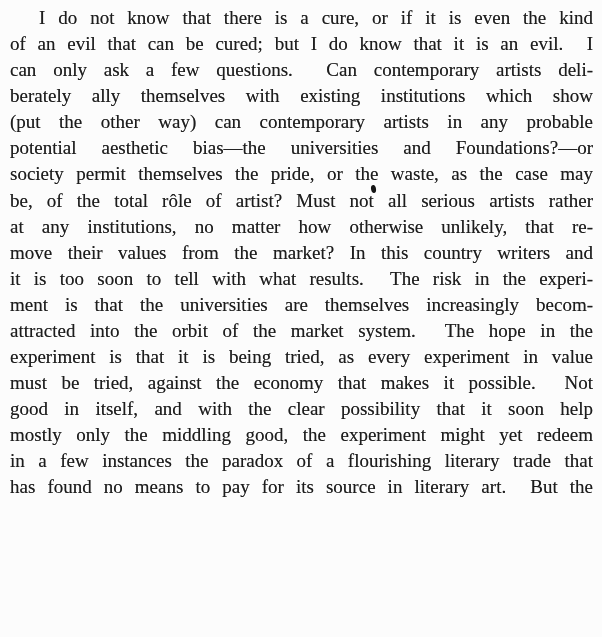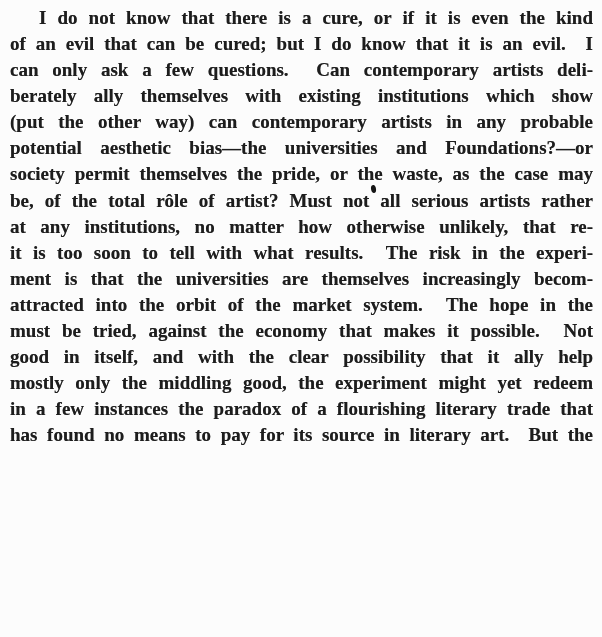--- a/index.html
+++ b/index.html
@@ -11,21 +11,20 @@
     width: 602px;
     height: 637px;
     overflow: hidden;
     background: var(--paper);
   }
   .scan-page {
     position: relative;
     width: 602px;
     height: 637px;
     background: var(--paper);
-    font-weight: bold;
   }
   .text-block {
     position: absolute;
     left: 10px;
     top: 5px;
     width: 583px;
     font-family: "Liberation Serif", "DejaVu Serif", serif;
     font-size: 19px;
     line-height: 26.09px;
     color: var(--ink);
@@ -60,23 +59,25 @@
   <div class="text-block">
     <div class="line first-line">I do not know that there is a cure, or if it is even the kind</div>
     <div class="line">of an evil that can be cured; but I do know that it is an evil.  I</div>
     <div class="line">can only ask a few questions.  Can contemporary artists deli-</div>
     <div class="line">berately ally themselves with existing institutions which show</div>
     <div class="line">(put the other way) can contemporary artists in any probable</div>
     <div class="line">potential aesthetic bias—the universities and Foundations?—or</div>
     <div class="line">society permit themselves the pride, or the waste, as the case may</div>
     <div class="line">be, of the total rôle of artist? Must not all serious artists rather</div>
     <div class="line">at any institutions, no matter how otherwise unlikely, that re-</div>
+    <div class="line">move their values from the market? In this country writers and</div>
     <div class="line">it is too soon to tell with what results.  The risk in the experi-</div>
     <div class="line">ment is that the universities are themselves increasingly becom-</div>
     <div class="line">attracted into the orbit of the market system.  The hope in the</div>
+    <div class="line">experiment is that it is being tried, as every experiment in value</div>
     <div class="line">must be tried, against the economy that makes it possible.  Not</div>
-    <div class="line">good in itself, and with the clear possibility that it ally help</div>
+    <div class="line">good in itself, and with the clear possibility that it soon help</div>
     <div class="line">mostly only the middling good, the experiment might yet redeem</div>
     <div class="line">in a few instances the paradox of a flourishing literary trade that</div>
     <div class="line">has found no means to pay for its source in literary art.  But the</div>
   </div>
   <div class="ink-blot"></div>
 </div>
 
 </body></html>

